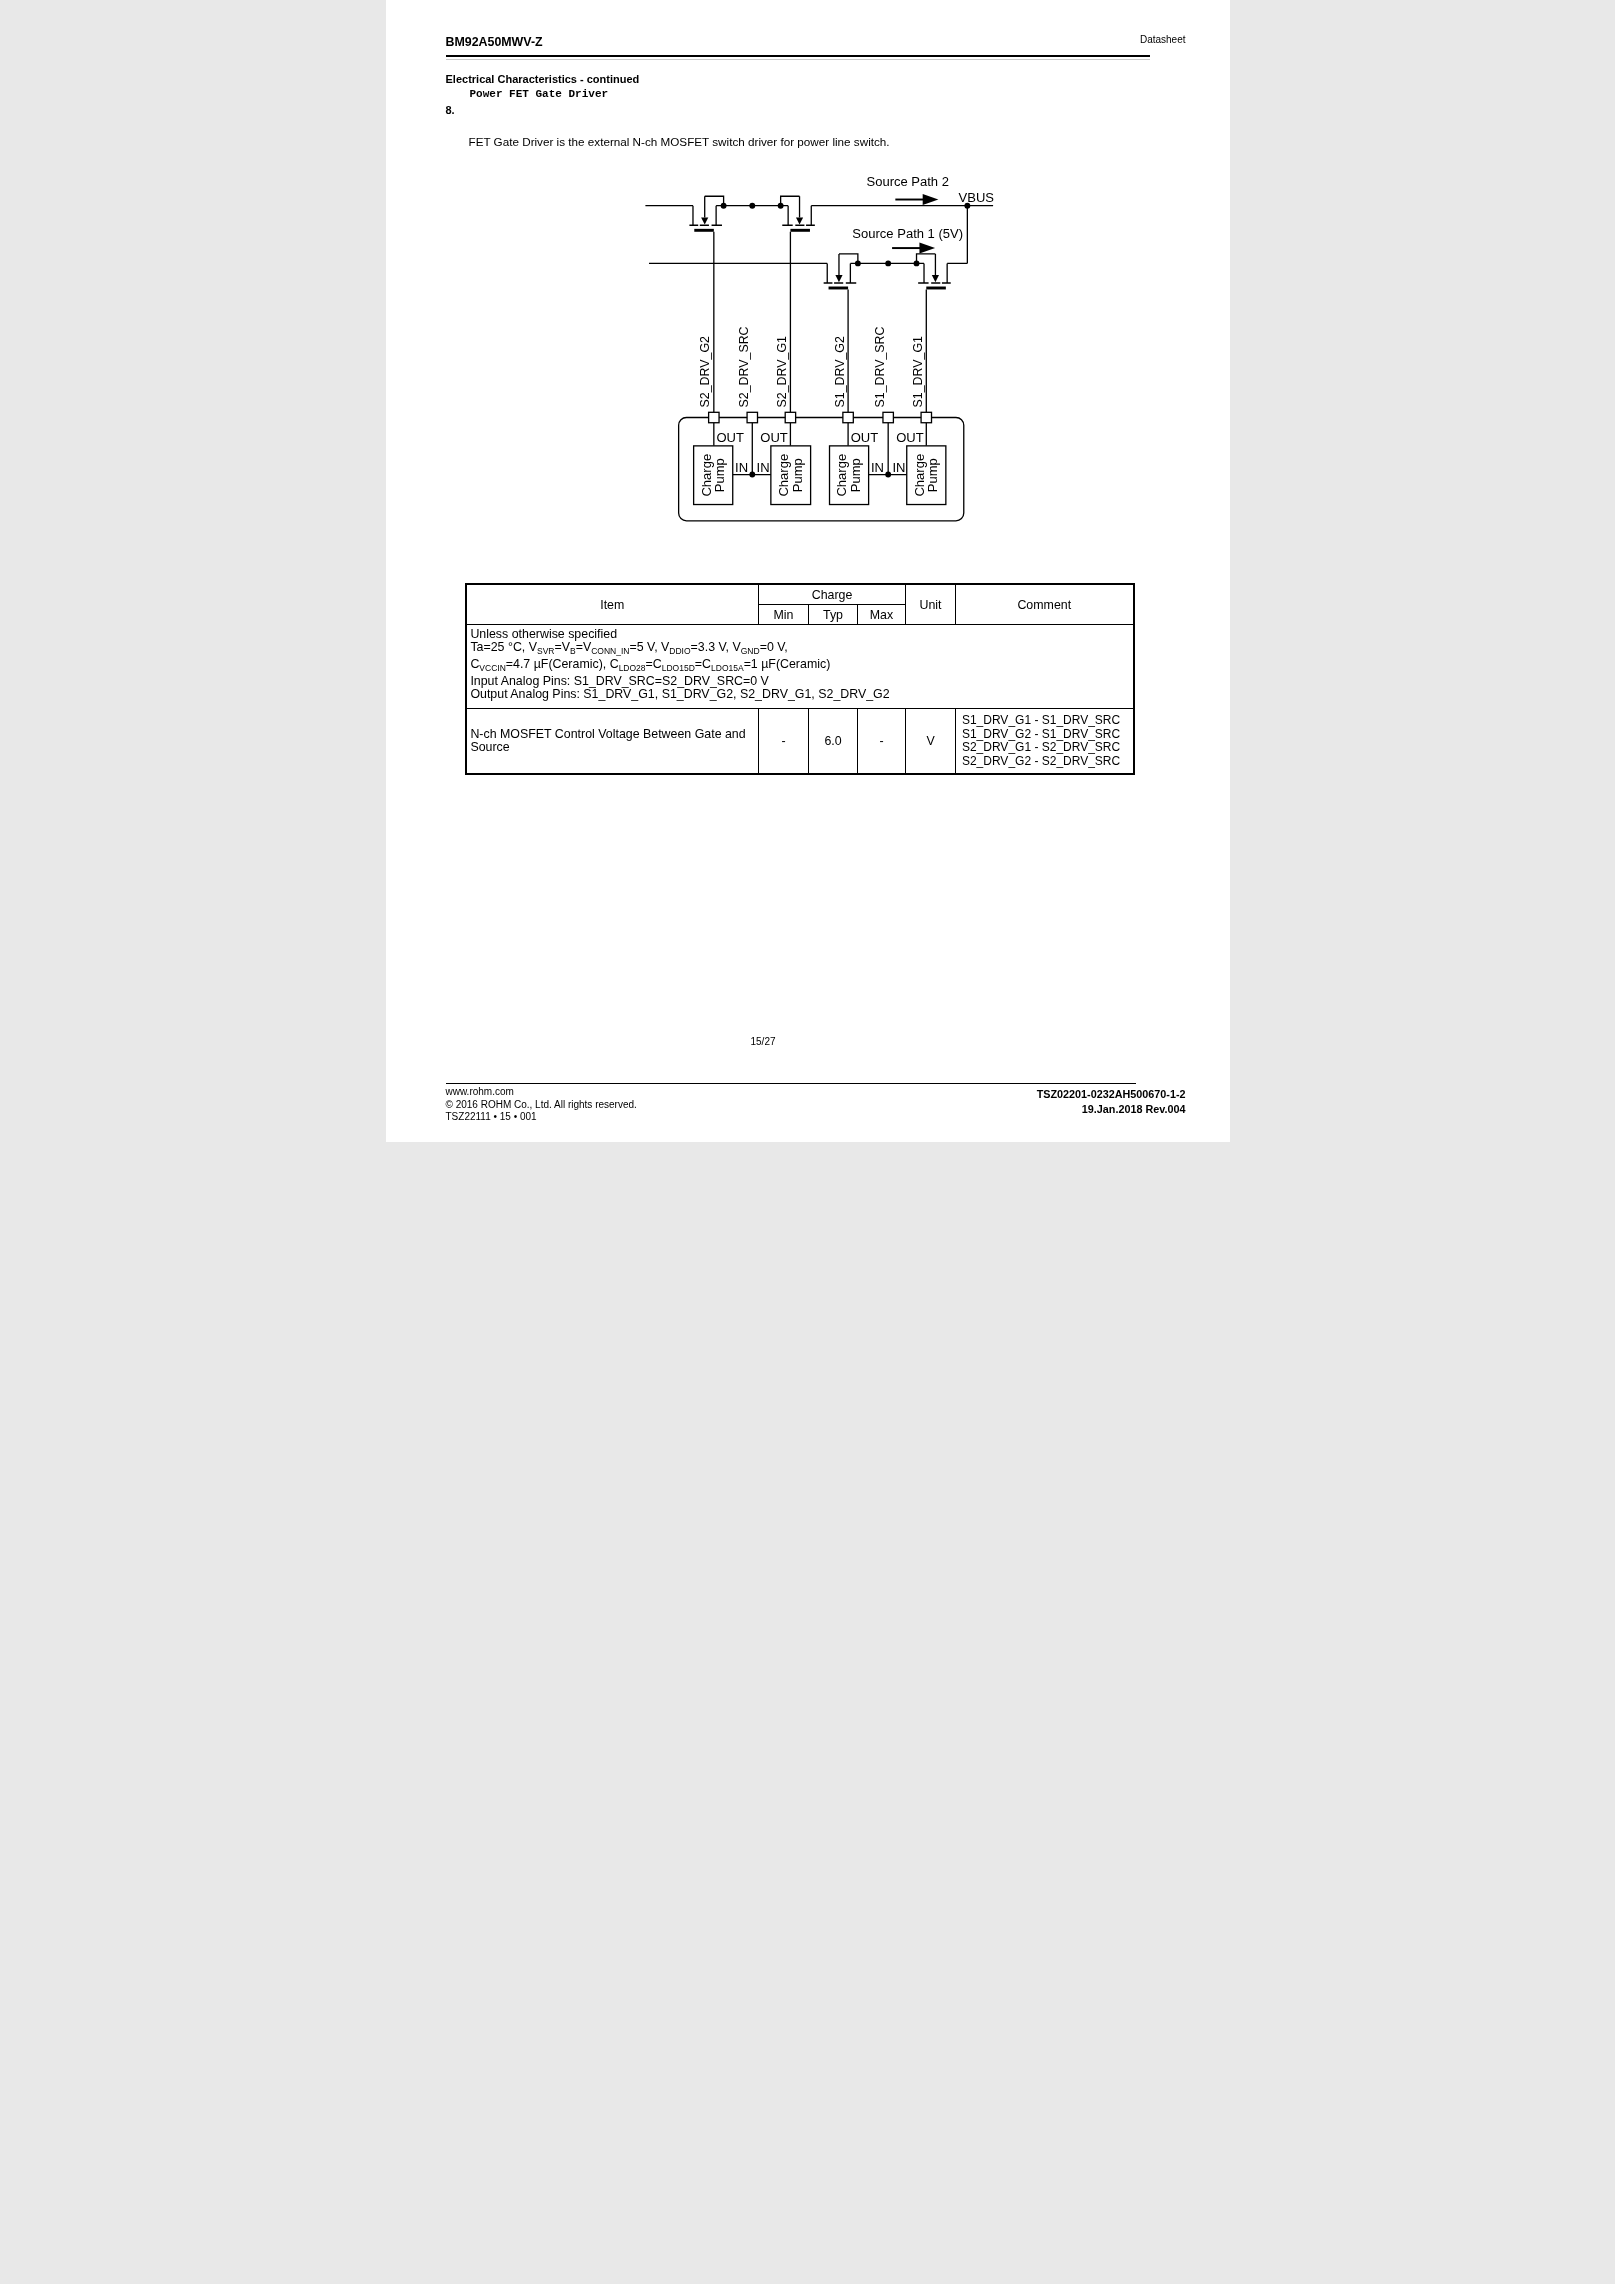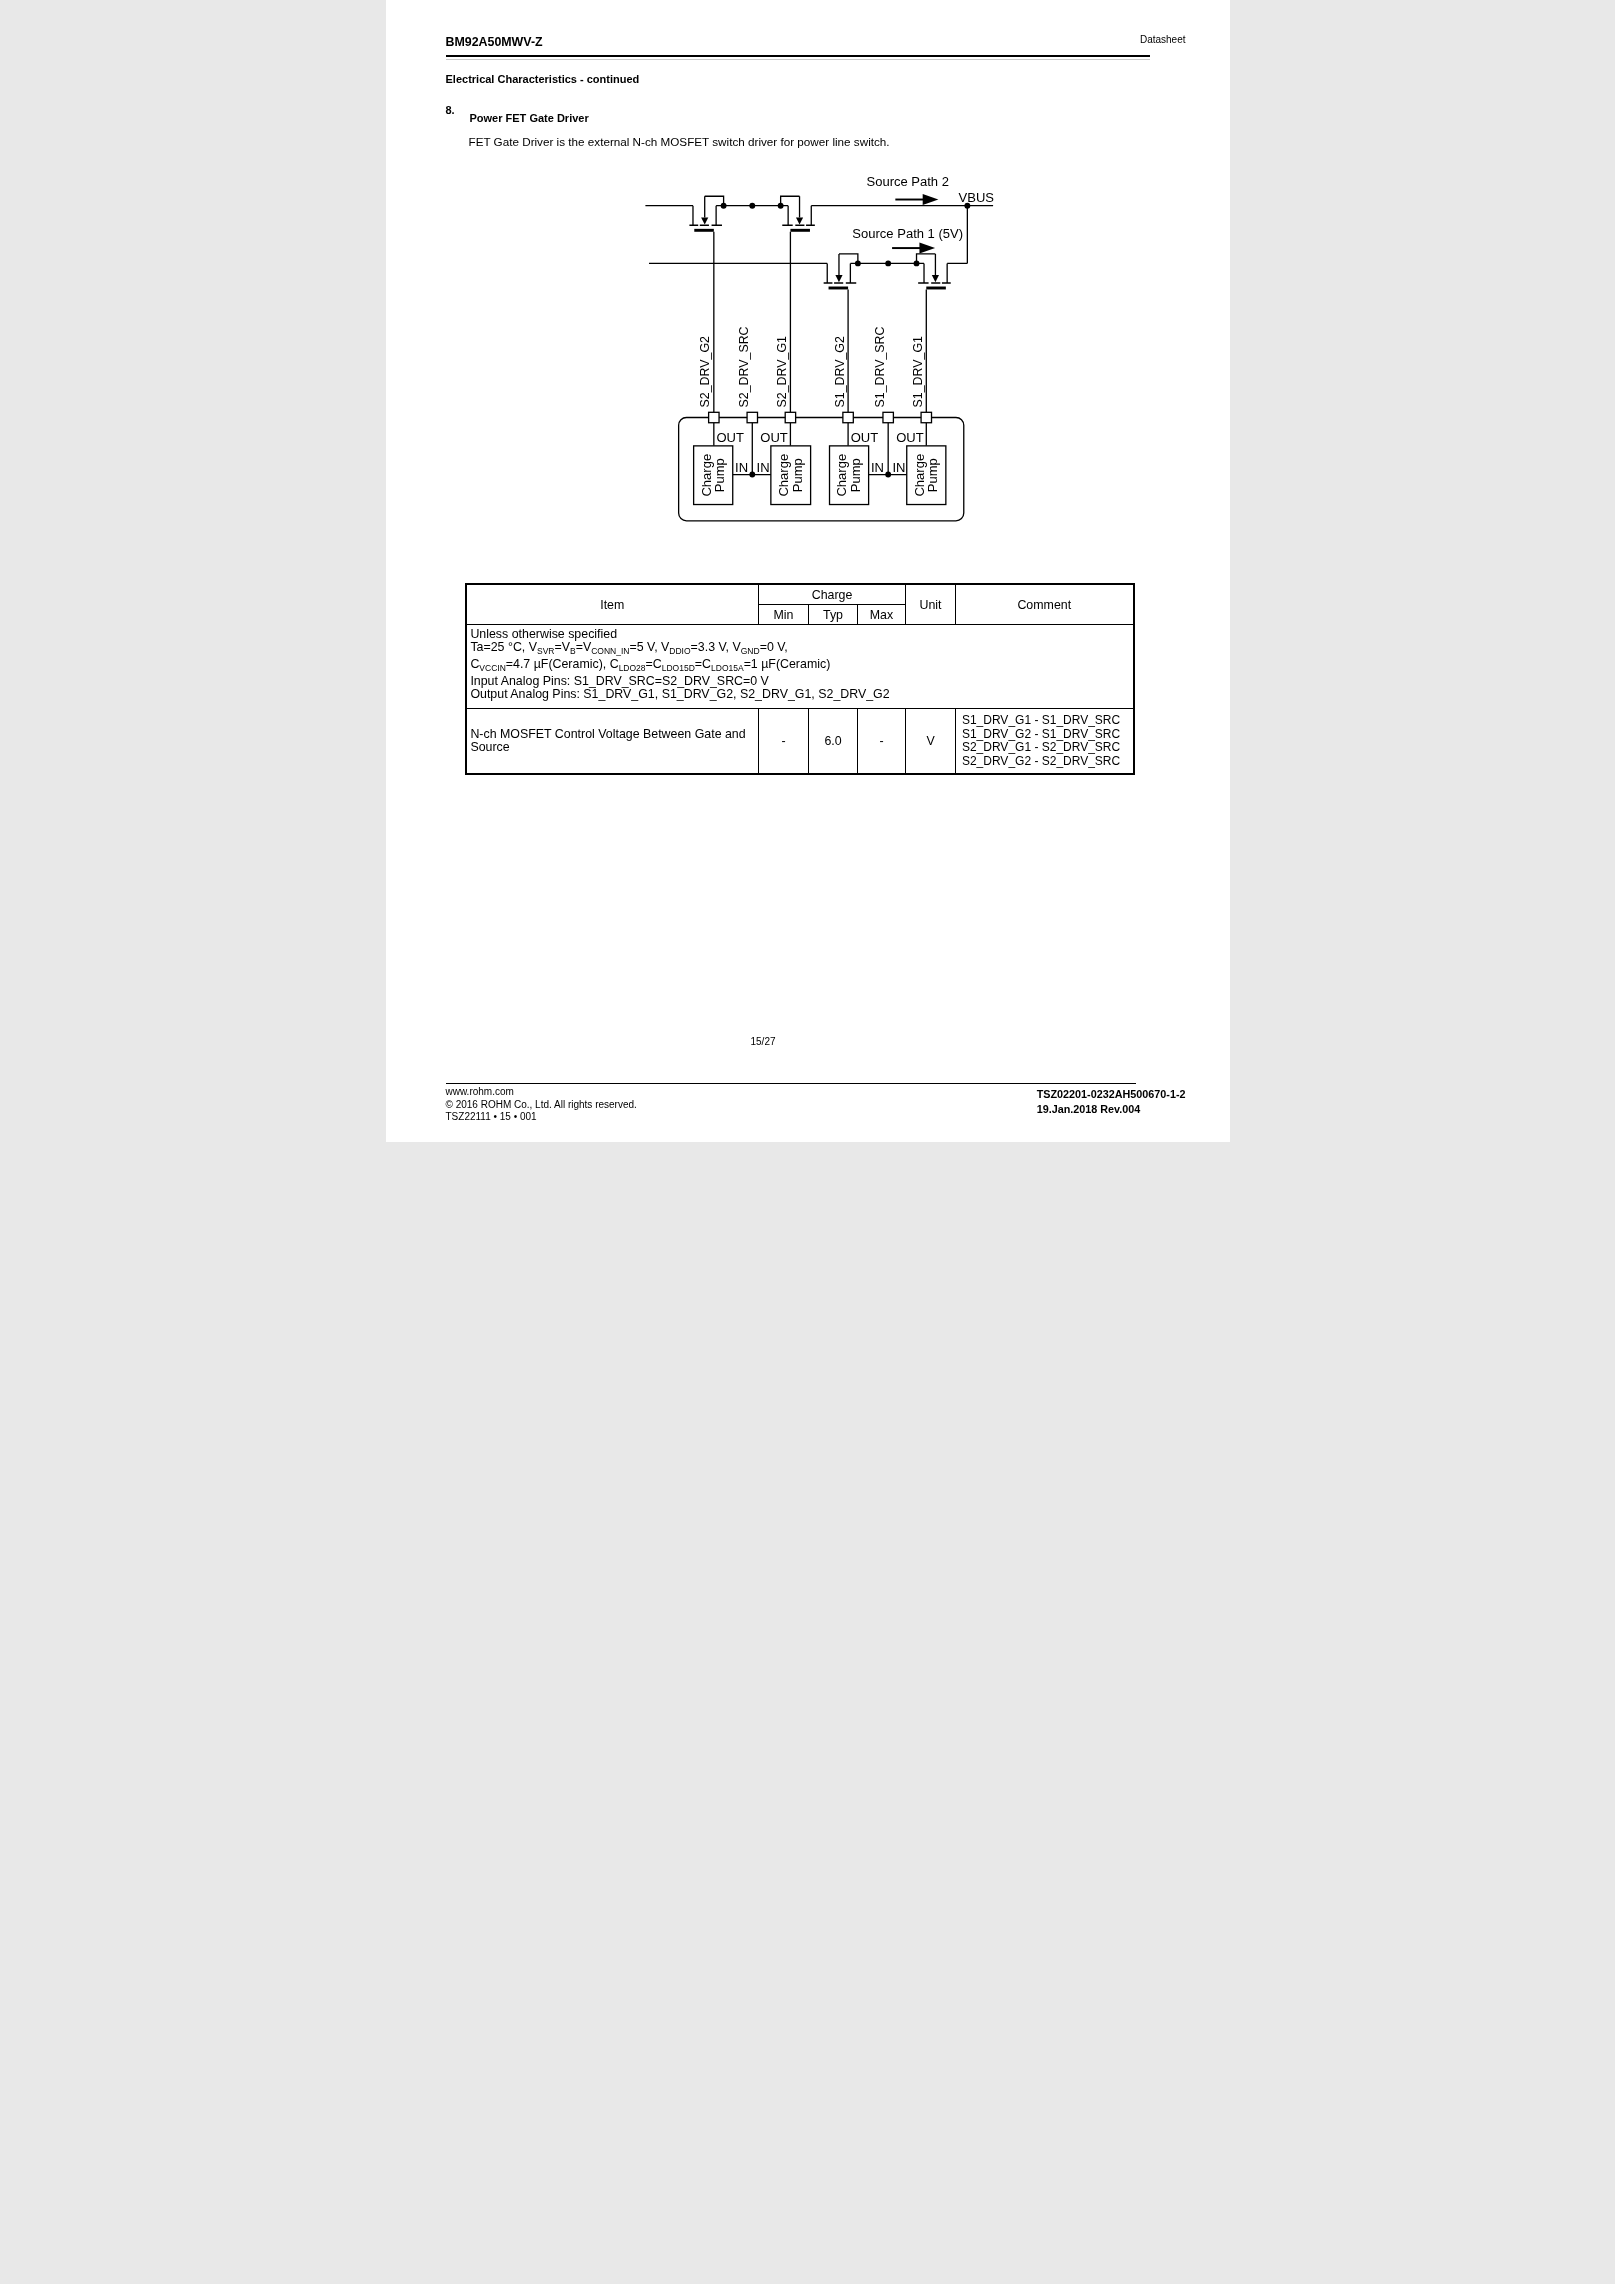--- a/index.html
+++ b/index.html
@@ -5,38 +5,38 @@
   html,body{margin:0;padding:0;background:#e8e8e8;}
   .page{position:relative;width:844px;height:1142px;background:#ffffff;margin:0 auto;
         font-family:"Liberation Sans","DejaVu Sans",sans-serif;color:#000;overflow:hidden;}
   .abs{position:absolute;}
   .part-number{left:60px;top:35px;font-size:12.4px;font-weight:bold;}
   .doc-type{right:44px;top:34px;font-size:10px;font-weight:normal;}
   .header-rule{left:60px;top:55px;width:704px;height:2px;background:#000;}
   .header-rule2{left:60px;top:59px;width:704px;height:0.7px;background:#c9c9c9;}
   .ec-title{left:60px;top:73px;font-size:11px;font-weight:bold;}
   .sec-num{left:60px;top:104px;font-size:11px;font-weight:bold;}
-  .sec-title{left:84px;top:112px;font-size:11px;font-weight:bold;}
+  .sec-title{left:84px;top:88px;font-size:11px;font-weight:bold;font-family:Liberation Mono, monospace;}
   .intro{left:83px;top:135px;font-size:11.7px;}
   .diagram{left:248px;top:177px;width:378px;height:352px;}
   svg text{font-family:"Liberation Sans","DejaVu Sans",sans-serif;fill:#000;}
   .spec-table{left:79px;top:583px;width:668px;border-collapse:collapse;table-layout:fixed;
               font-size:12.4px;border:2px solid #000;}
   .spec-table td{border:1.3px solid #000;padding:0;vertical-align:middle;}
   .spec-table .c{text-align:center;}
   .spec-table .hrow td{height:19px;}
   .cond-cell{height:77px;padding:2.6px 5.2px 3.9px 3.9px !important;vertical-align:top !important;
              line-height:13.4px;}
   .cond-cell sub, .sub{font-size:8.5px;vertical-align:-2.6px;letter-spacing:0;}
   .item-cell{height:64px;padding-left:3.9px !important;line-height:13.7px;}
   .comment-cell{padding-left:5.9px !important;font-size:12px;line-height:13.7px;}
   .footer-rule{left:60px;top:1083px;width:690px;height:1.3px;background:#000;}
   .f-left{left:60px;top:1086px;font-size:10px;line-height:12.7px;}
   .f-center{left:365px;top:1036px;width:104px;text-align:left;font-size:10px;}
-  .f-right{right:44px;top:1087px;font-size:10.8px;font-weight:bold;text-align:left;line-height:15px;}
+  .f-right{right:44px;top:1087px;font-size:10.8px;font-weight:bold;text-align:right;line-height:15px;}
 </style>
 </head>
 <body>
 
 <div class="page">
 
   <div class="abs part-number">BM92A50MWV-Z</div>
   <div class="abs doc-type">Datasheet</div>
   <div class="abs header-rule"></div>
   <div class="abs header-rule2"></div>

